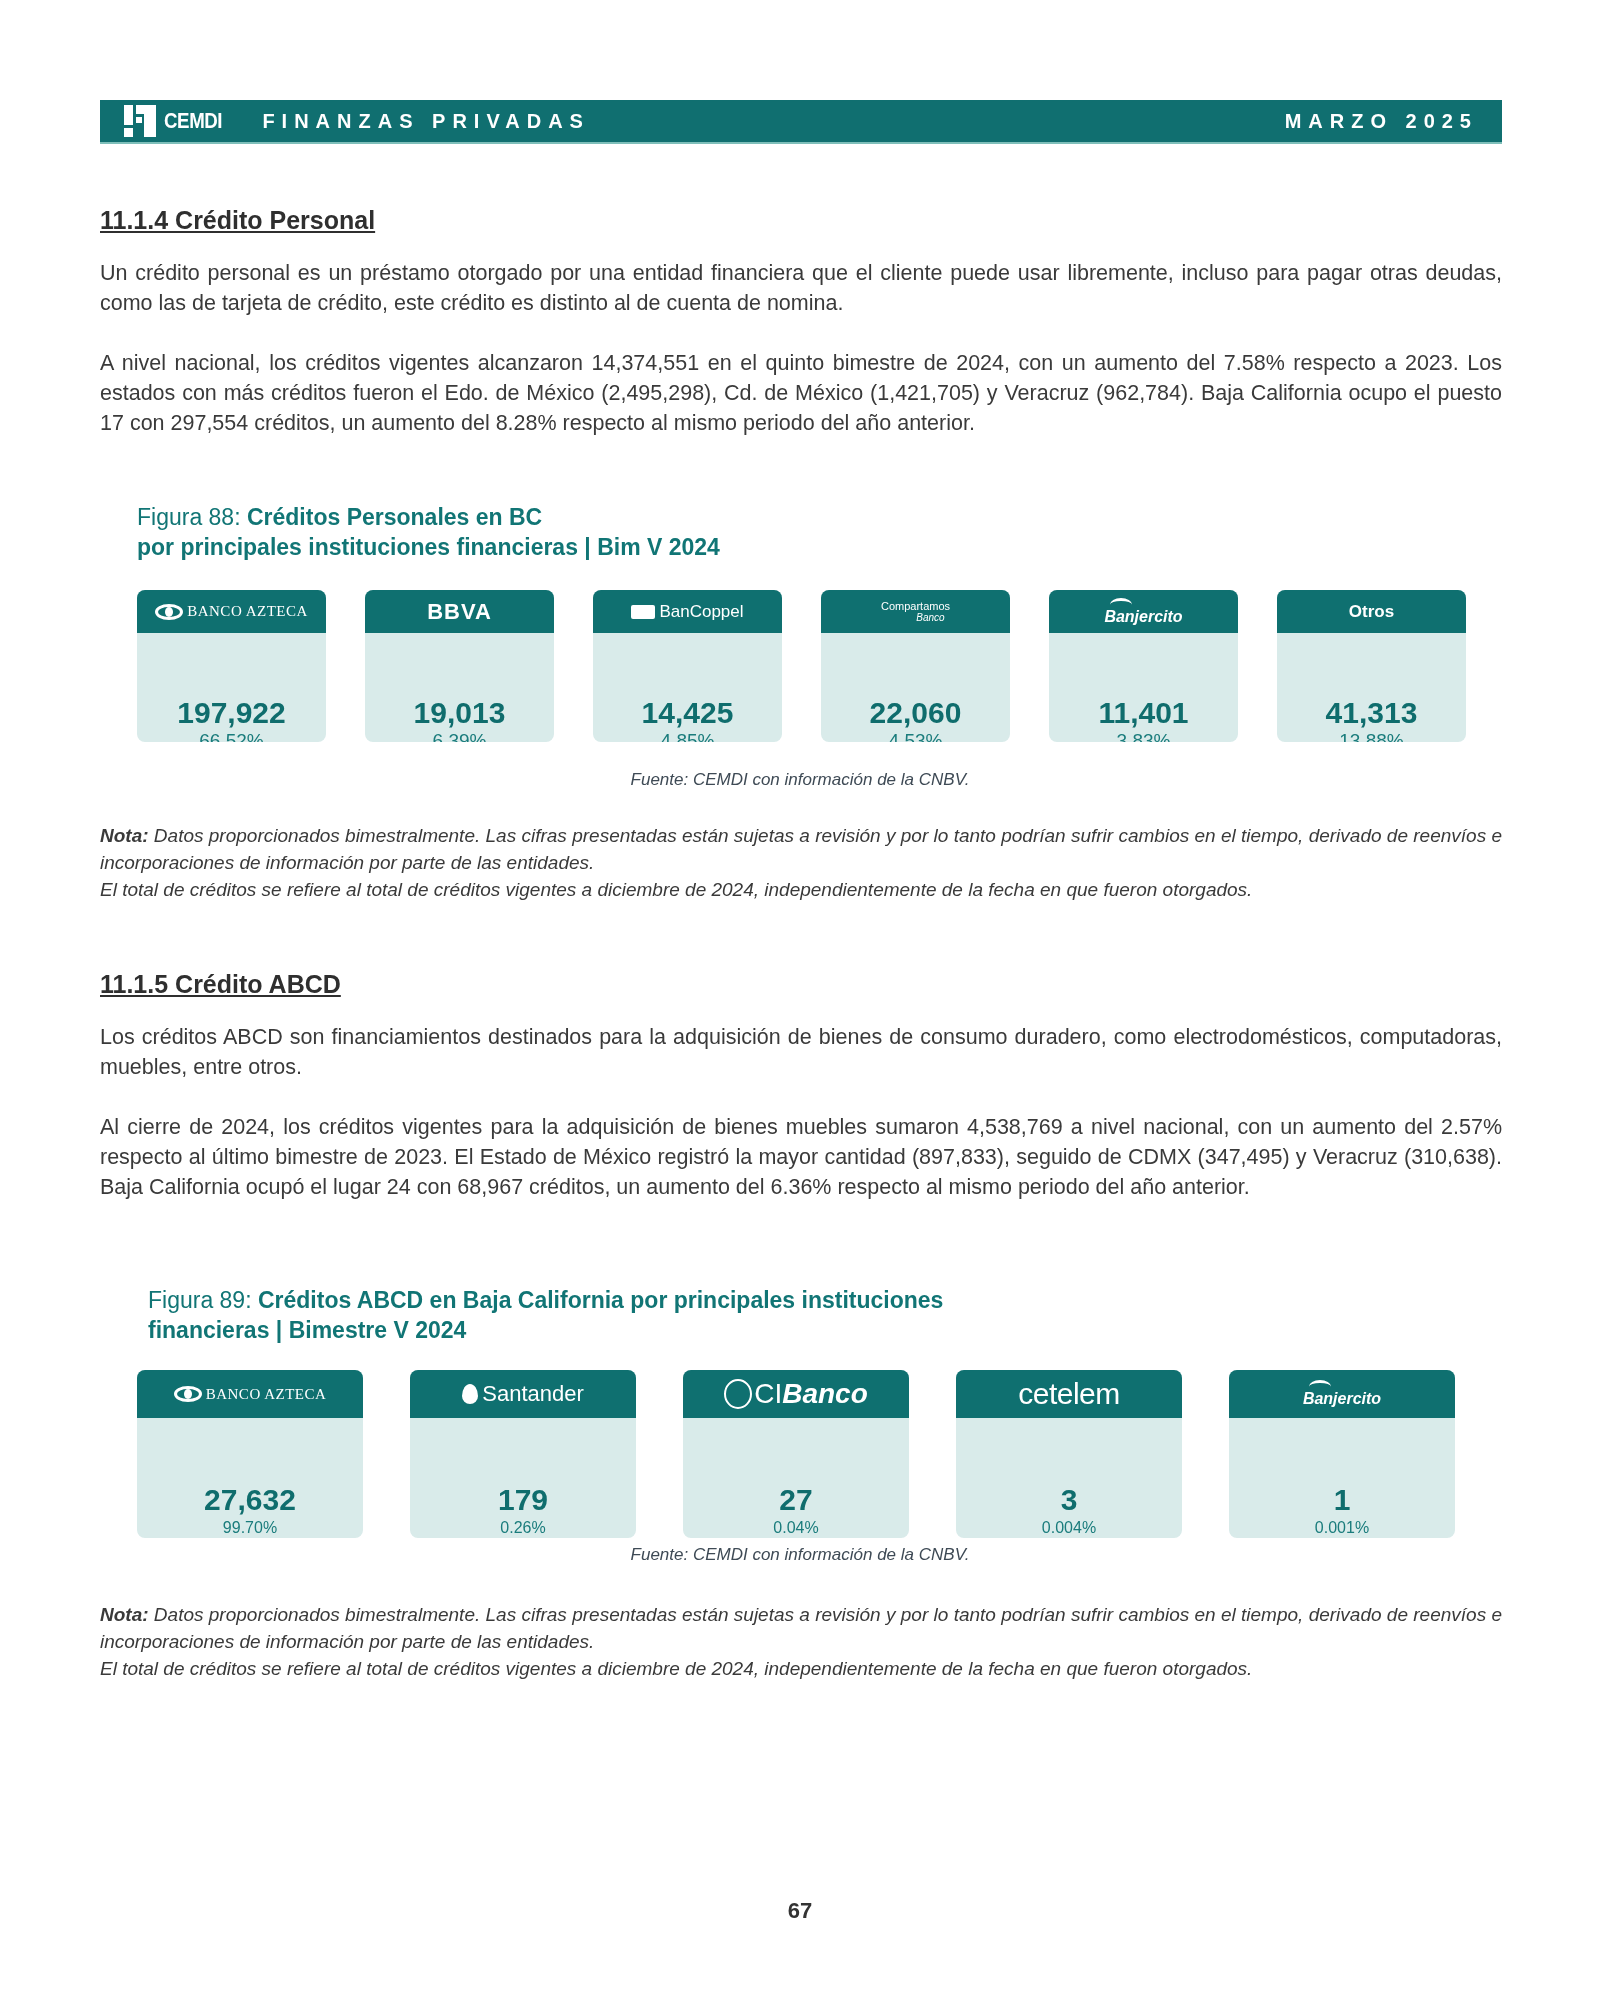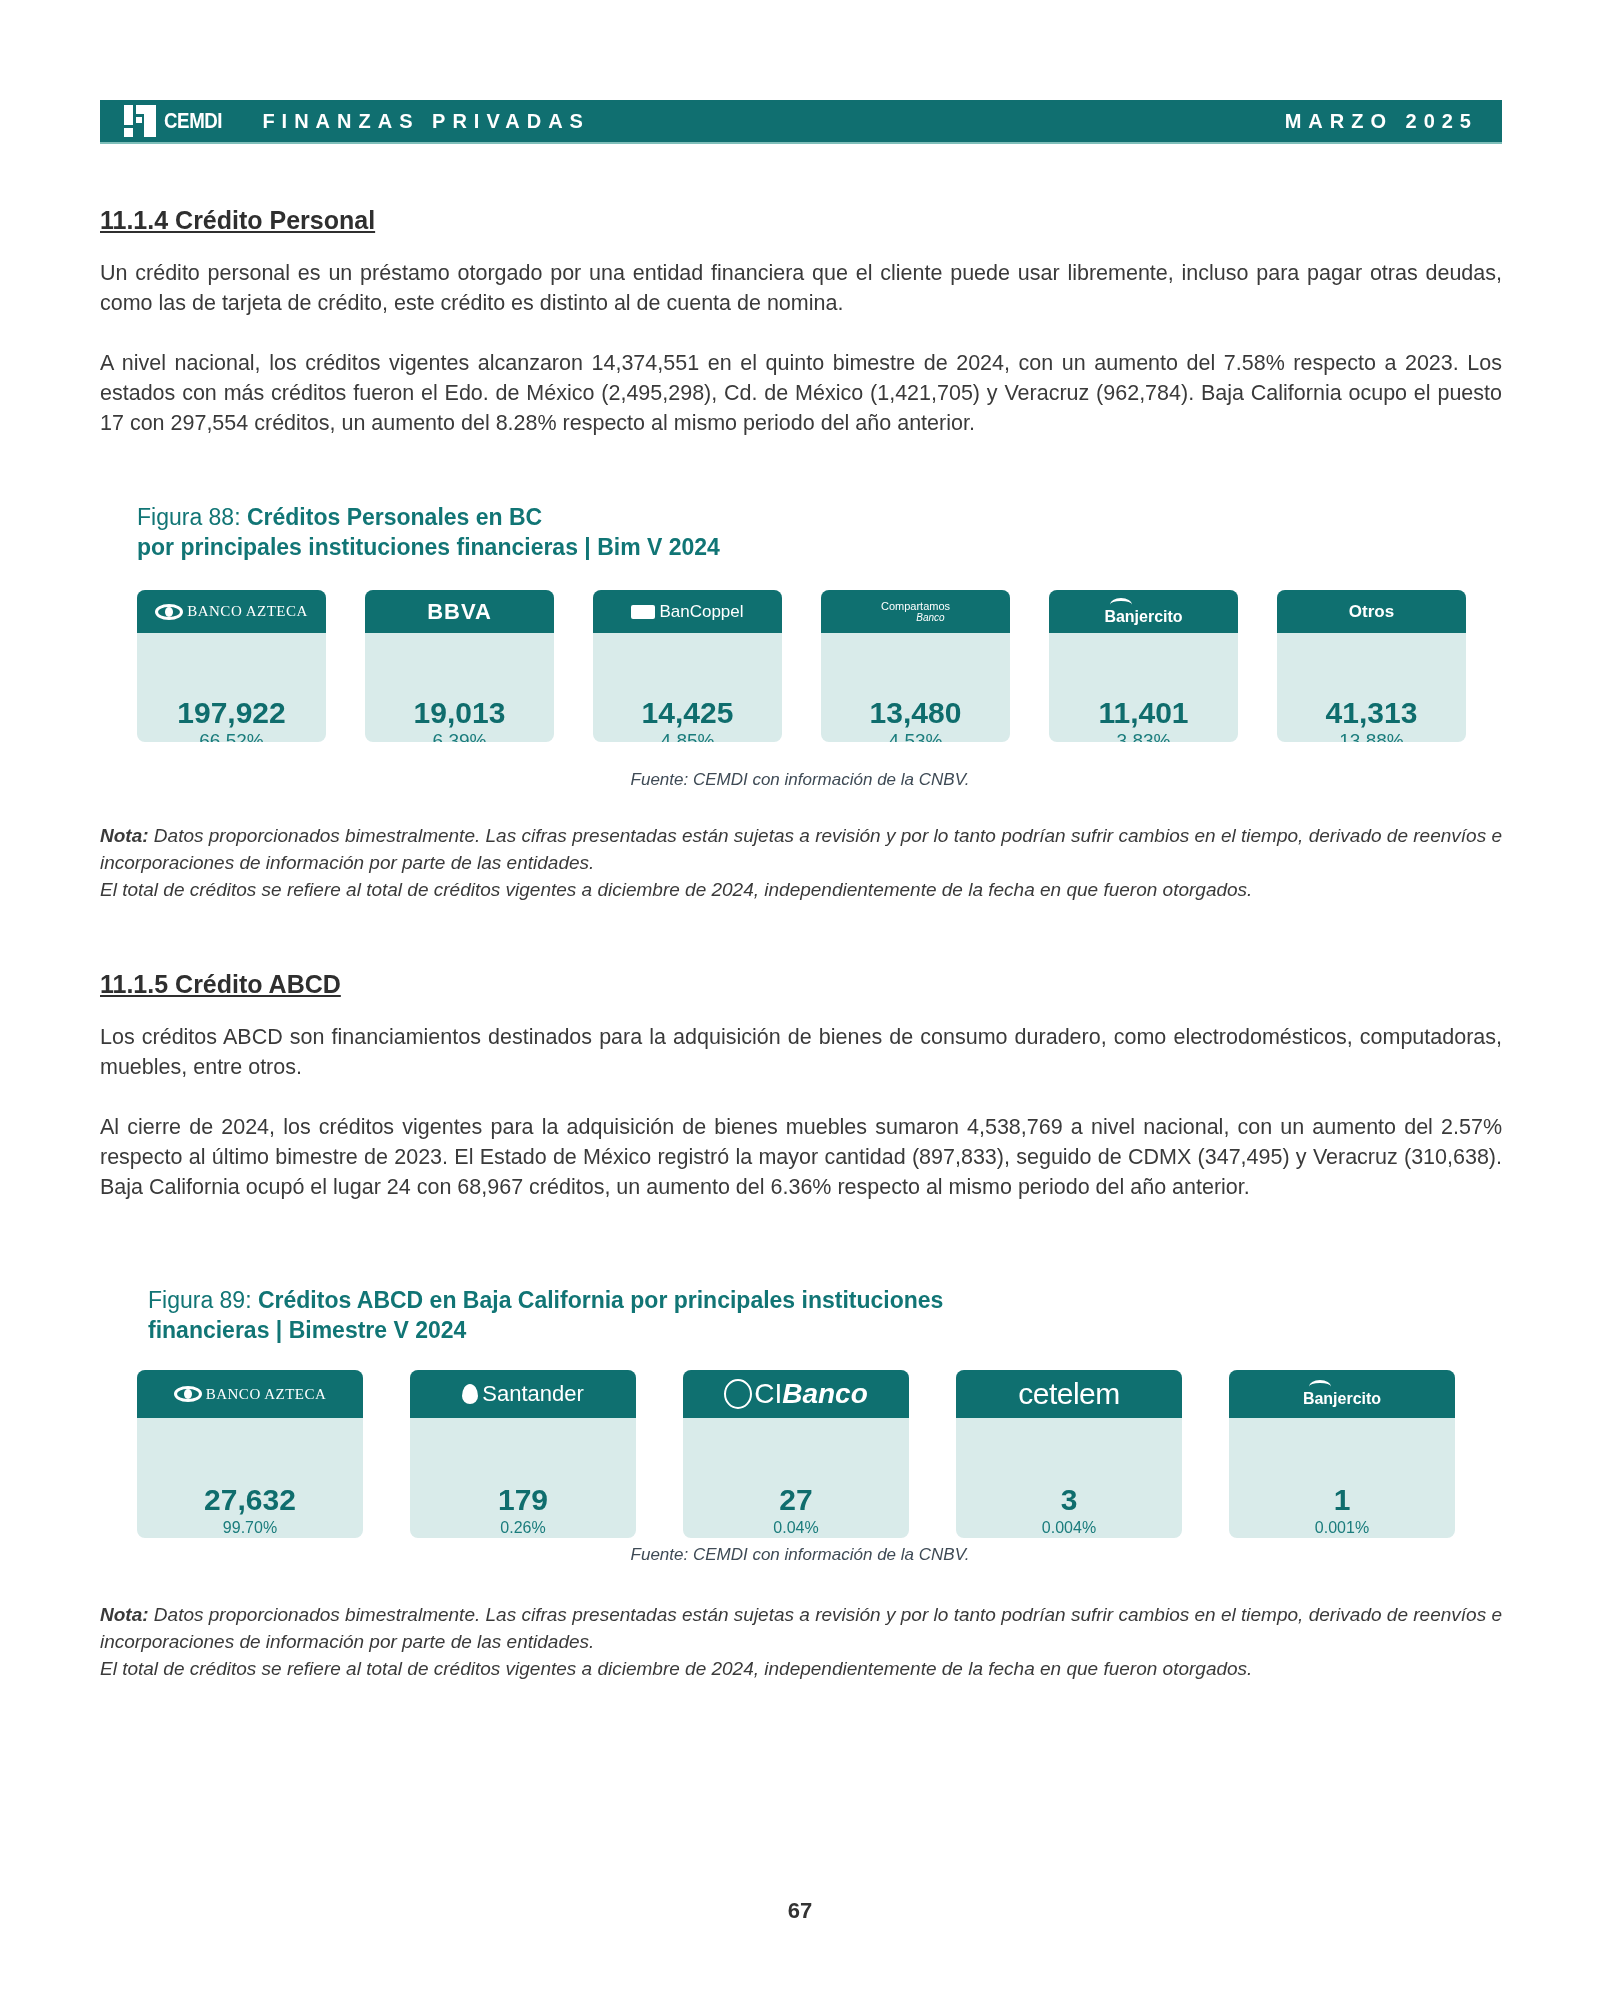--- a/index.html
+++ b/index.html
@@ -51,21 +51,21 @@
 
     .logo-azteca { font-family: "Liberation Serif", serif; font-size: 15px; letter-spacing: 0.5px; display: flex; align-items: center; }
     .logo-azteca .eye { width: 28px; height: 16px; border: 3px solid #fff; border-radius: 50%; margin-right: 4px; position: relative; }
     .logo-azteca .eye::after { content: ""; position: absolute; left: 7px; top: 0px; width: 8px; height: 10px; background: #fff; border-radius: 50%; }
     .logo-bbva { font-family: "Liberation Sans", sans-serif; font-weight: bold; font-size: 22px; letter-spacing: 1px; }
     .logo-bancoppel { font-family: "Liberation Sans", sans-serif; font-size: 17px; display: flex; align-items: center; }
     .logo-bancoppel .key { width: 24px; height: 14px; background: #fff; margin-right: 4px; border-radius: 2px; }
     .logo-compartamos { display: flex; flex-direction: column; align-items: center; font-family: "Liberation Sans", sans-serif; line-height: 12px; }
     .logo-compartamos .l1 { font-size: 11px; }
     .logo-compartamos .l2 { font-size: 10px; font-style: italic; margin-left: 30px; }
-    .logo-banjercito { font-family: "Liberation Sans", sans-serif; font-weight: bold; font-size: 16px; padding-top: 10px; position: relative; }
+    .logo-banjercito { font-family: "Liberation Sans", sans-serif; font-weight: bold; font-style: italic; font-size: 16px; padding-top: 10px; position: relative; }
     .logo-banjercito::before { content: ""; position: absolute; left: 6px; top: 0px; width: 22px; height: 10px; border-top: 3px solid #fff; border-radius: 50% 50% 0 0; }
     .logo-otros { font-family: "Liberation Sans", sans-serif; font-weight: bold; font-size: 17px; text-align: center; }
     .logo-santander { font-family: "Liberation Sans", sans-serif; font-size: 22px; display: flex; align-items: center; }
     .logo-santander .flame { width: 16px; height: 20px; background: #fff; border-radius: 50% 50% 50% 50% / 60% 60% 40% 40%; margin-right: 4px; }
     .logo-cibanco { font-family: "Liberation Sans", sans-serif; font-size: 28px; display: flex; align-items: center; }
     .logo-cibanco .ring { width: 28px; height: 30px; border: 2px solid #fff; border-radius: 50%; margin-right: 2px; }
     .logo-cibanco i { font-weight: bold; }
     .logo-cetelem { font-family: "Liberation Sans", sans-serif; font-size: 30px; letter-spacing: -0.5px; }
 
     .source { position: absolute; left: 0; width: 1600px; text-align: center; font-family: "Liberation Sans", sans-serif; font-style: italic; font-size: 17px; color: #3e4a55; }
@@ -135,21 +135,21 @@
     </div>
   </div>
   <div class="card">
     <div class="card-head">
       <div class="logo-compartamos">
         <span class="l1">Compartamos</span>
         <span class="l2">Banco</span>
       </div>
     </div>
     <div class="card-body">
-      <div class="card-value">13,480</div>
+      <div class="card-value">22,060</div>
       <div class="card-pct">4.53%</div>
     </div>
   </div>
   <div class="card">
     <div class="card-head">
       <span class="logo-banjercito">Banjercito</span>
     </div>
     <div class="card-body">
       <div class="card-value">11,401</div>
       <div class="card-pct">3.83%</div>

